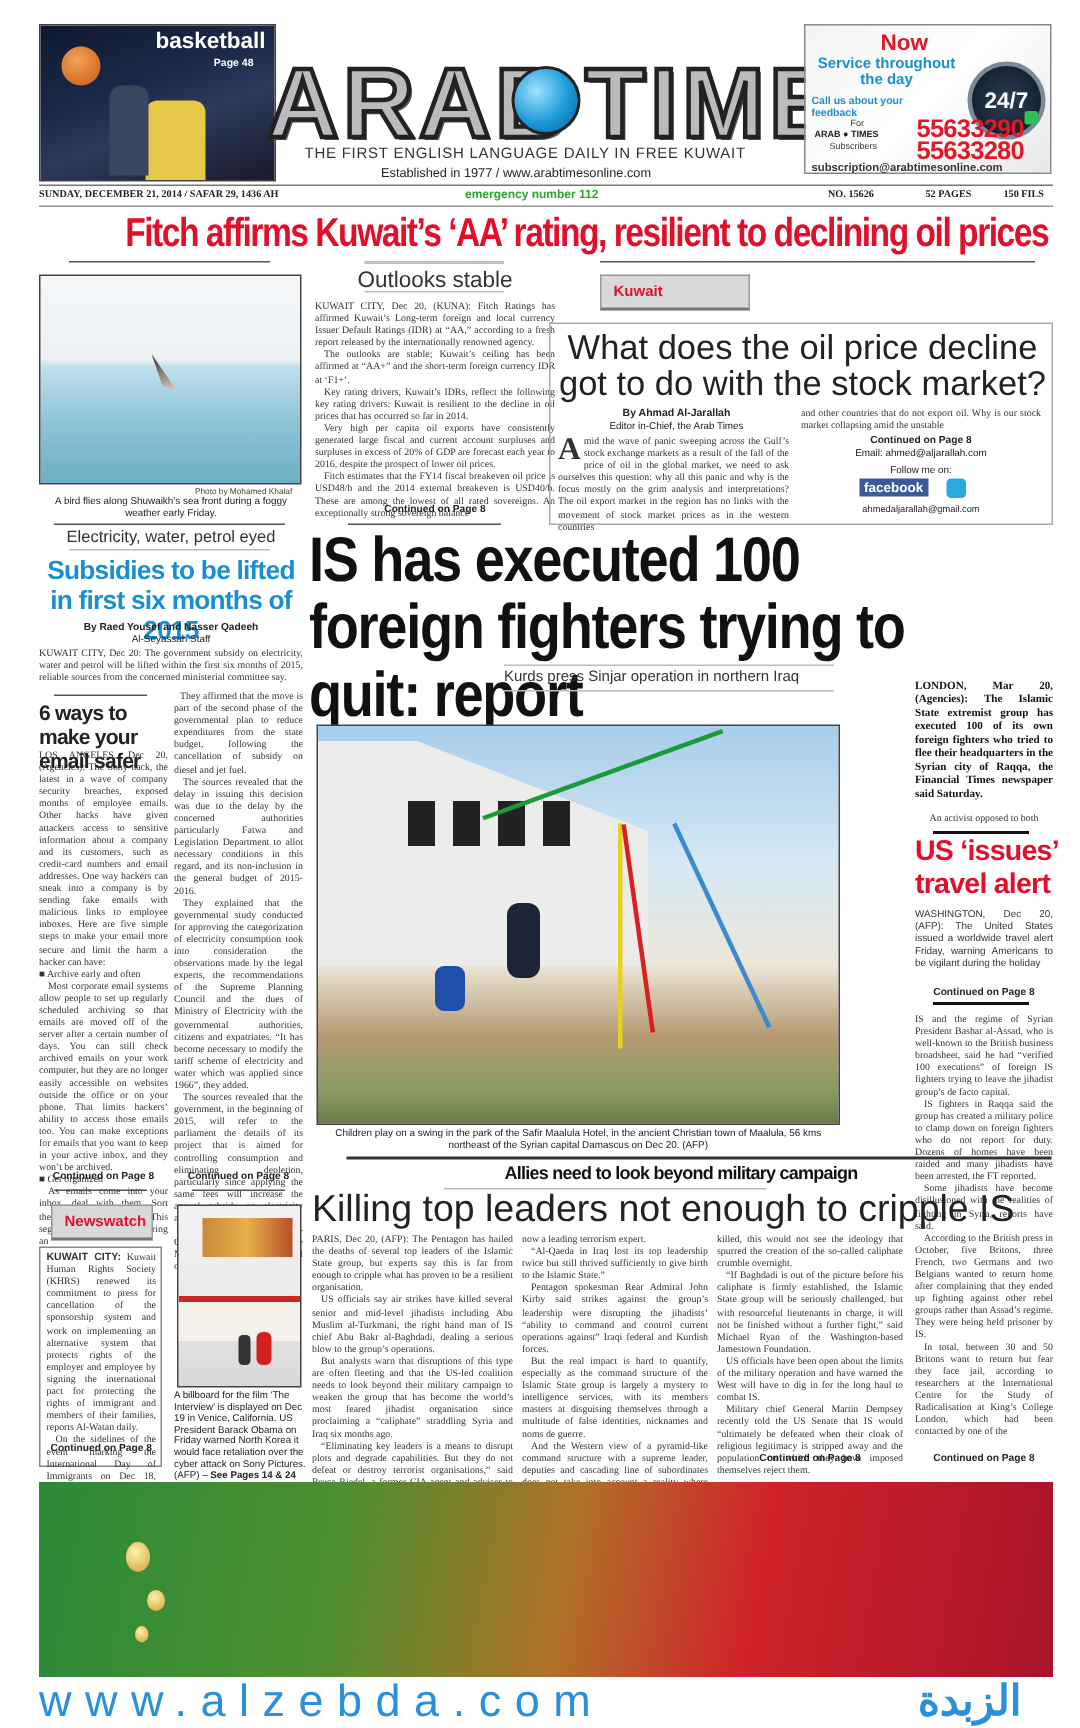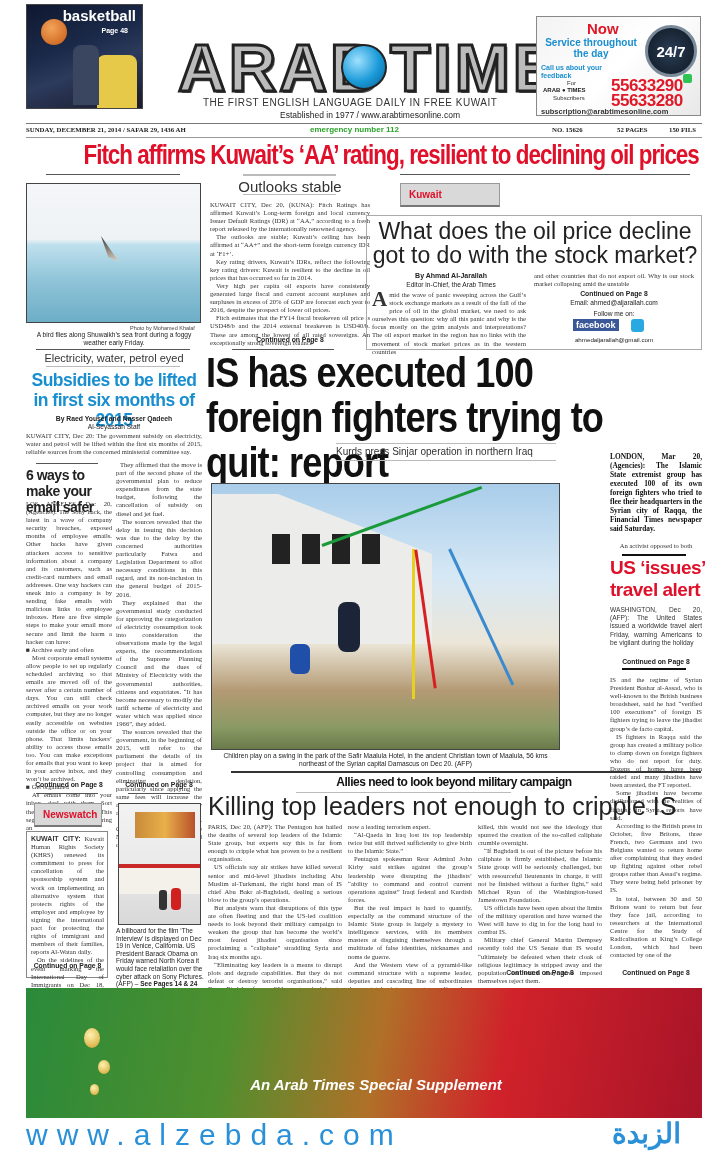--- a/index.html
+++ b/index.html
@@ -7,21 +7,21 @@
 .abs{position:absolute}
 .sans{font-family:"Liberation Sans",sans-serif}
 .cond{font-family:"Liberation Sans",sans-serif;font-weight:bold;letter-spacing:-0.5px}
 .body-text{font-size:6.6px;line-height:8.1px;text-align:justify;color:#333}
 .body-text p{text-indent:6px}
 .cont{font-family:"Liberation Sans",sans-serif;font-weight:bold;font-size:6.8px;text-align:center;color:#222;margin-top:2px}
 .rule{position:absolute;height:1px;background:#555}
 .rule-g{position:absolute;height:1px;background:#bbb}
 .kicker{font-family:"Liberation Sans",sans-serif;color:#333;text-align:center}
 
-.hero-photo{left:26px;top:4px;width:117px;height:105px;border:1px solid #444;overflow:hidden;background:linear-gradient(160deg,#101830 0%,#1b2a4a 40%,#2c3a5c 60%,#1a1a2a 100%)}
+.hero-photo{left:26px;top:16px;width:158px;height:105px;border:1px solid #444;overflow:hidden;background:linear-gradient(160deg,#101830 0%,#1b2a4a 40%,#2c3a5c 60%,#1a1a2a 100%)}
 .logo-text{font-family:"Liberation Sans",sans-serif;font-weight:bold;font-size:66px;letter-spacing:3px;color:#bbb;-webkit-text-stroke:3px #222;text-shadow:2px 2px 0 #555}
 .globe{width:46px;height:46px;border-radius:50%;background:radial-gradient(circle at 35% 35%,#9fe1ff,#1a9ad8 55%,#0b5f90);border:2px solid #222}
 .ad-box{left:536px;top:16px;width:165px;height:100px;border:1px solid #888;background:linear-gradient(135deg,#f3f3f3 0%,#fff 50%,#e8e8e8 100%)}
 .dateline{font-size:6.8px;font-weight:bold;color:#222}
 .opinion-tab{background:#d9d9d9;border:1px solid #999;border-bottom:2px solid #777;color:#e0102a;font-family:"Liberation Sans",sans-serif;font-weight:bold;font-size:10px;padding:5px 8px}
 .photo{border:1px solid #444;overflow:hidden}
 .caption{font-family:"Liberation Sans",sans-serif;font-size:6.6px;line-height:8px;color:#222;text-align:center}
 </style>
 </head>
 <body>
@@ -33,26 +33,26 @@
   <div class="abs sans" style="right:6px;top:2px;color:#fff;font-weight:bold;font-size:15px">basketball</div>
   <div class="abs sans" style="right:14px;top:22px;color:#fff;font-weight:bold;font-size:7px">Page 48</div>
 </div>
 
 <div class="abs" style="left:178px;top:36px;width:355px;height:60px">
   <span class="abs logo-text" style="left:0;top:-6px">ARAB</span>
   <div class="abs globe" style="left:163px;top:8px"></div>
   <span class="abs logo-text" style="left:212px;top:-6px">TIMES</span>
 </div>
 <div class="abs sans" style="left:203px;top:97px;font-size:10px;letter-spacing:0.5px;color:#333">THE FIRST ENGLISH LANGUAGE DAILY IN FREE KUWAIT</div>
-<div class="abs sans" style="left:280px;top:110px;font-size:8.5px;color:#222">Established in 1977 / www.arabtimesonline.com</div>
+<div class="abs sans" style="left:254px;top:110px;font-size:8.5px;color:#222">Established in 1977 / www.arabtimesonline.com</div>
 
 <div class="abs ad-box">
   <div class="abs sans" style="left:50px;top:3px;color:#e01828;font-weight:bold;font-size:15px">Now</div>
   <div class="abs sans" style="left:4px;top:20px;width:100px;color:#1a8fd0;font-weight:bold;font-size:10px;line-height:11px;text-align:center">Service throughout the day</div>
-  <div class="abs" style="left:108px;top:8px;width:52px;height:52px;border-radius:50%;background:radial-gradient(circle,#2b3e55,#0d1722);border:3px solid #7a8a9a;color:#fff;font-family:'Liberation Sans',sans-serif;font-weight:bold;font-size:15px;display:flex;align-items:center;justify-content:center">24/7</div>
+  <div class="abs" style="left:108px;top:24px;width:52px;height:52px;border-radius:50%;background:radial-gradient(circle,#2b3e55,#0d1722);border:3px solid #7a8a9a;color:#fff;font-family:'Liberation Sans',sans-serif;font-weight:bold;font-size:15px;display:flex;align-items:center;justify-content:center">24/7</div>
   <div class="abs sans" style="left:4px;top:47px;width:70px;color:#1a8fd0;font-weight:bold;font-size:7px;line-height:7.5px">Call us about your feedback</div>
   <div class="abs" style="left:146px;top:57px;width:9px;height:9px;border-radius:2px;background:#2ec352"></div>
   <div class="abs sans" style="left:30px;top:63px;font-size:6px;color:#333">For</div>
   <div class="abs sans" style="left:6px;top:70px;font-size:6px;font-weight:bold;color:#222">ARAB ● TIMES</div>
   <div class="abs sans" style="left:16px;top:78px;font-size:6px;color:#333">Subscribers</div>
   <div class="abs cond" style="left:74px;top:61px;font-size:17px;color:#e01828;line-height:16px">55633290</div>
   <div class="abs cond" style="left:74px;top:76px;font-size:17px;color:#e01828;line-height:16px">55633280</div>
   <div class="abs sans" style="left:4px;top:90px;font-size:7.5px;font-weight:bold;color:#333">subscription@arabtimesonline.com</div>
 </div>
 
@@ -211,16 +211,15 @@
   <p>“If Baghdadi is out of the picture before his caliphate is firmly established, the Islamic State group will be seriously challenged, but with resourceful lieutenants in charge, it will not be finished without a further fight,” said Michael Ryan of the Washington-based Jamestown Foundation.</p>
   <p>US officials have been open about the limits of the military operation and have warned the West will have to dig in for the long haul to combat IS.</p>
   <p>Military chief General Martin Dempsey recently told the US Senate that IS would “ultimately be defeated when their cloak of religious legitimacy is stripped away and the population on which they have imposed themselves reject them.</p>
 </div>
 <div class="abs cont" style="left:478px;top:967px;width:124px">Continued on Page 8</div>
 
 <div class="abs" style="left:26px;top:988px;width:676px;height:130px;background:linear-gradient(100deg,#2a8a3a 0%,#4f8f2e 30%,#b07028 52%,#d0222a 70%,#a81428 100%);overflow:hidden">
   <div class="abs" style="left:58px;top:40px;width:16px;height:20px;border-radius:50%;background:radial-gradient(circle at 40% 35%,#fff2b0,#d0a02a)"></div>
   <div class="abs" style="left:72px;top:72px;width:12px;height:14px;border-radius:50%;background:radial-gradient(circle at 40% 35%,#fff2b0,#d0a02a)"></div>
   <div class="abs" style="left:64px;top:96px;width:9px;height:11px;border-radius:50%;background:radial-gradient(circle at 40% 35%,#fff2b0,#d0a02a)"></div>
-  <div class="abs sans" style="left:110px;top:88px;width:480px;text-align:center;color:#fff;font-weight:bold;font-style:italic;font-size:15px">An Arab Times Special Supplement</div>
 </div>
 <div class="abs sans" style="left:26px;top:1120px;font-size:30px;line-height:30px;letter-spacing:9px;color:#2a90d8">www.alzebda.com</div>
 <div class="abs sans" style="left:612px;top:1117px;font-size:28px;font-weight:bold;color:#2a90d8">الزبدة</div>
 
 </body></html>

